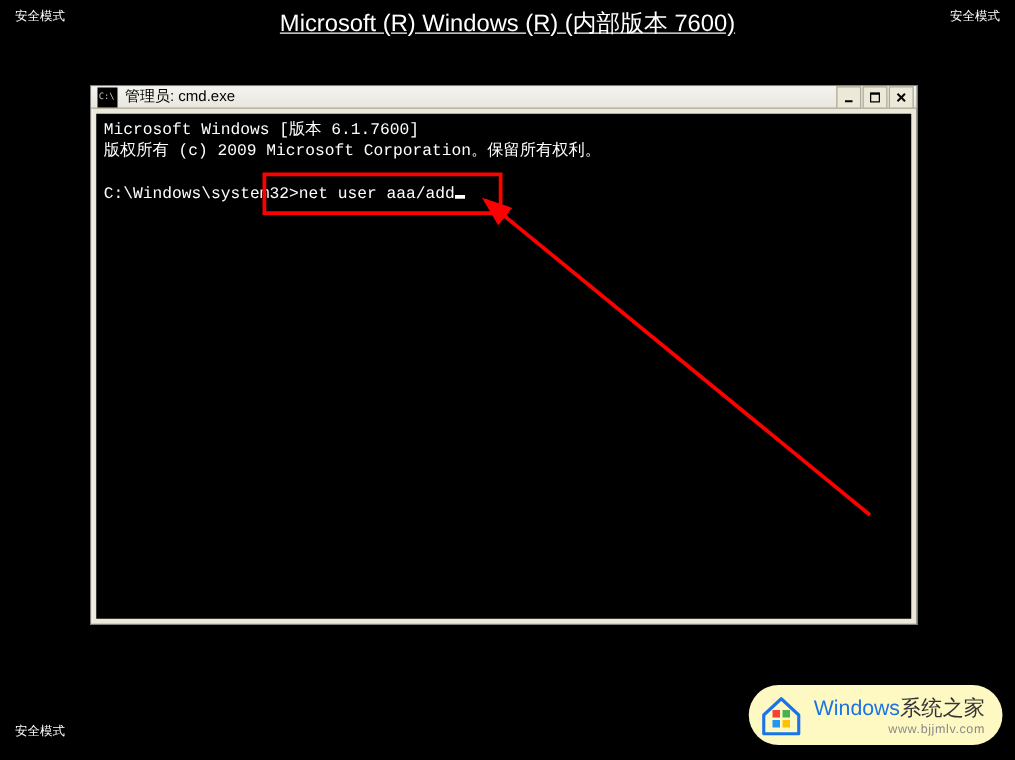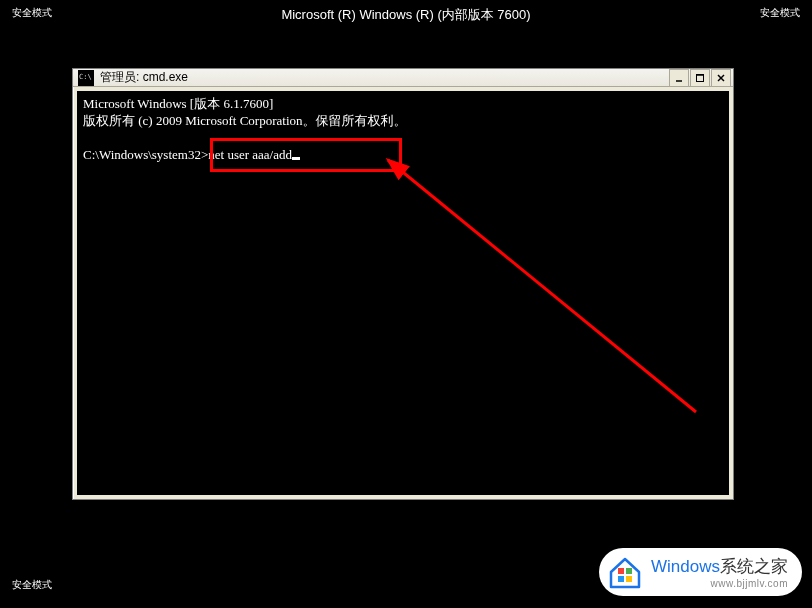--- a/index.html
+++ b/index.html
@@ -19,21 +19,22 @@
       font-size: 10px;
     }
     .top-left { top: 6px; left: 12px; }
     .top-right { top: 6px; right: 12px; }
     .bottom-left { bottom: 16px; left: 12px; }
     .top-center {
       position: absolute;
       top: 6px;
       left: 50%;
       transform: translateX(-50%);
-      font-size: 13px;
+      font-size: 19px;
+      text-decoration: underline;
     }
     .cmd-window {
       position: absolute;
       left: 72px;
       top: 68px;
       width: 662px;
       height: 432px;
       background: #ece9d8;
       border: 1px solid #808080;
       box-shadow: 1px 1px 0 #fff inset;
@@ -88,21 +89,21 @@
     }
     .win-btn svg { display: block; }
     .terminal-body {
       position: absolute;
       top: 22px;
       left: 4px;
       right: 4px;
       bottom: 4px;
       background: #000;
       color: #fff;
-      font-family: Liberation Serif, serif;
+      font-family: Liberation Mono, monospace;
       font-size: 13px;
       padding: 4px 6px;
       overflow: hidden;
       line-height: 17px;
       white-space: pre;
     }
     .cursor-block {
       display: inline-block;
       width: 8px;
       height: 3px;
@@ -124,21 +125,21 @@
       pointer-events: none;
       left: 0;
       top: 0;
     }
     .watermark {
       position: absolute;
       right: 10px;
       bottom: 12px;
       display: flex;
       align-items: center;
-      background: #ffffff;
+      background: #fef9c3;
       border-radius: 24px;
       padding: 6px 14px 6px 8px;
       box-shadow: 0 2px 8px rgba(0,0,0,0.3);
       justify-content: center;
     }
     .watermark-logo {
       width: 36px;
       height: 36px;
       position: relative;
       margin-right: 8px;

